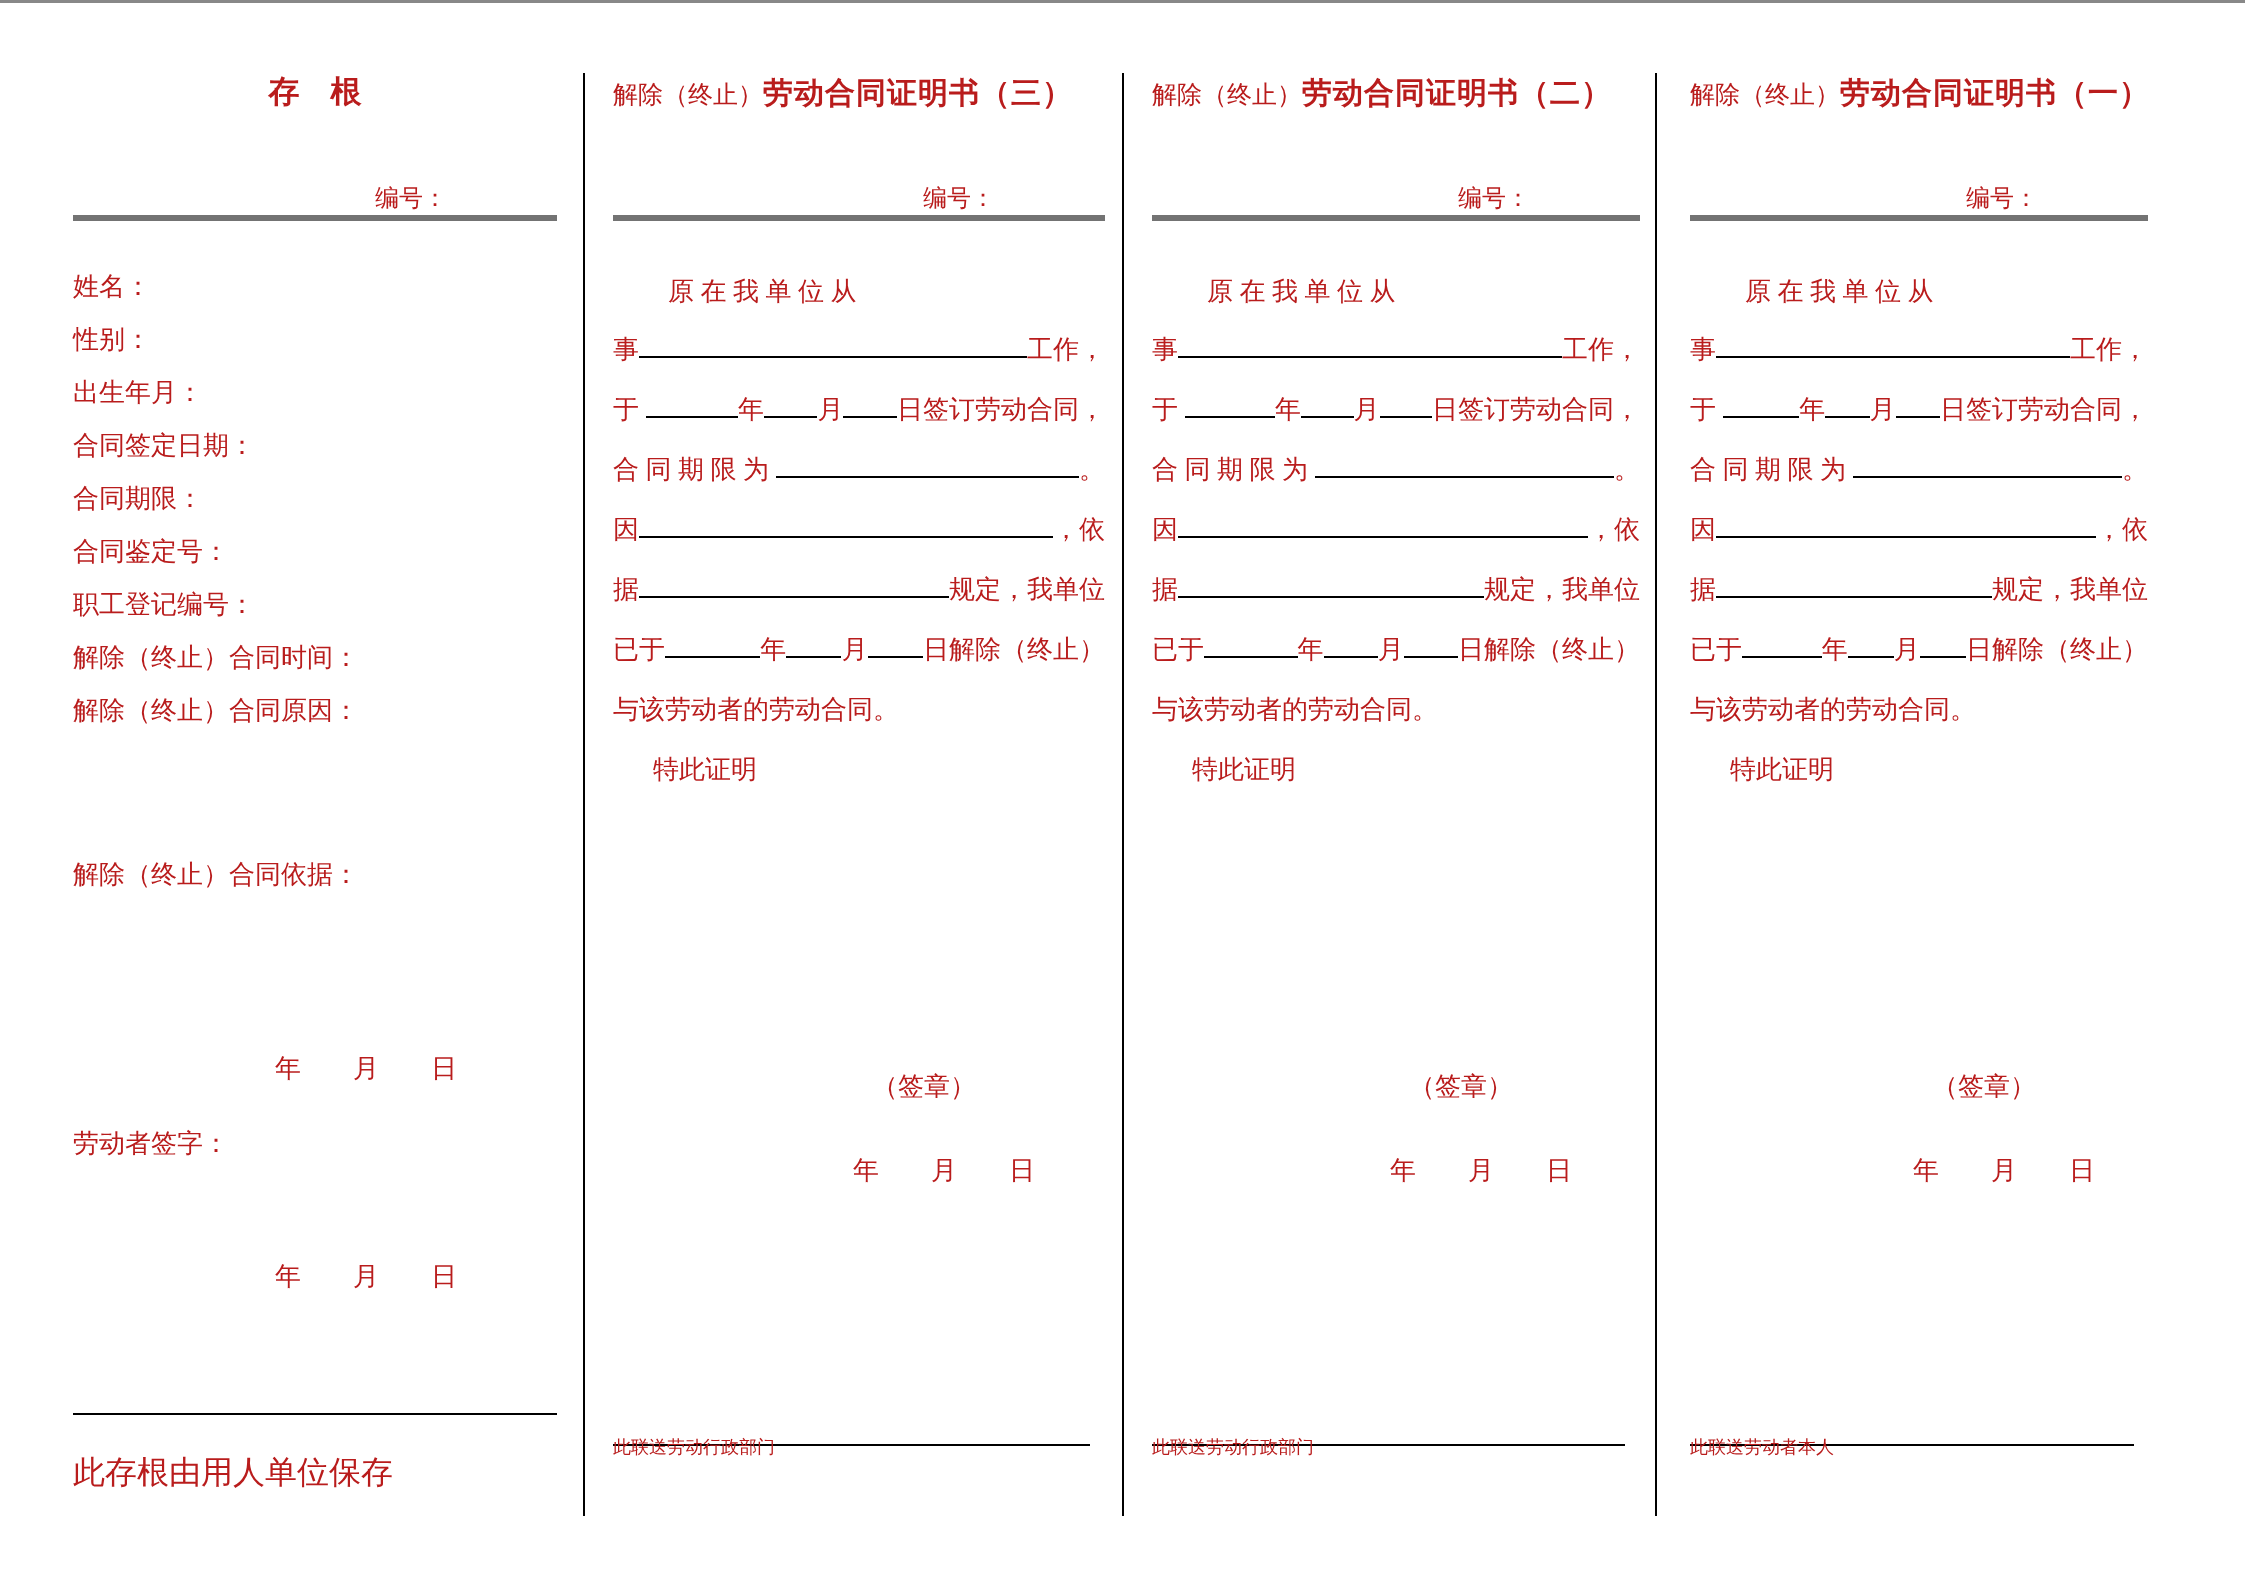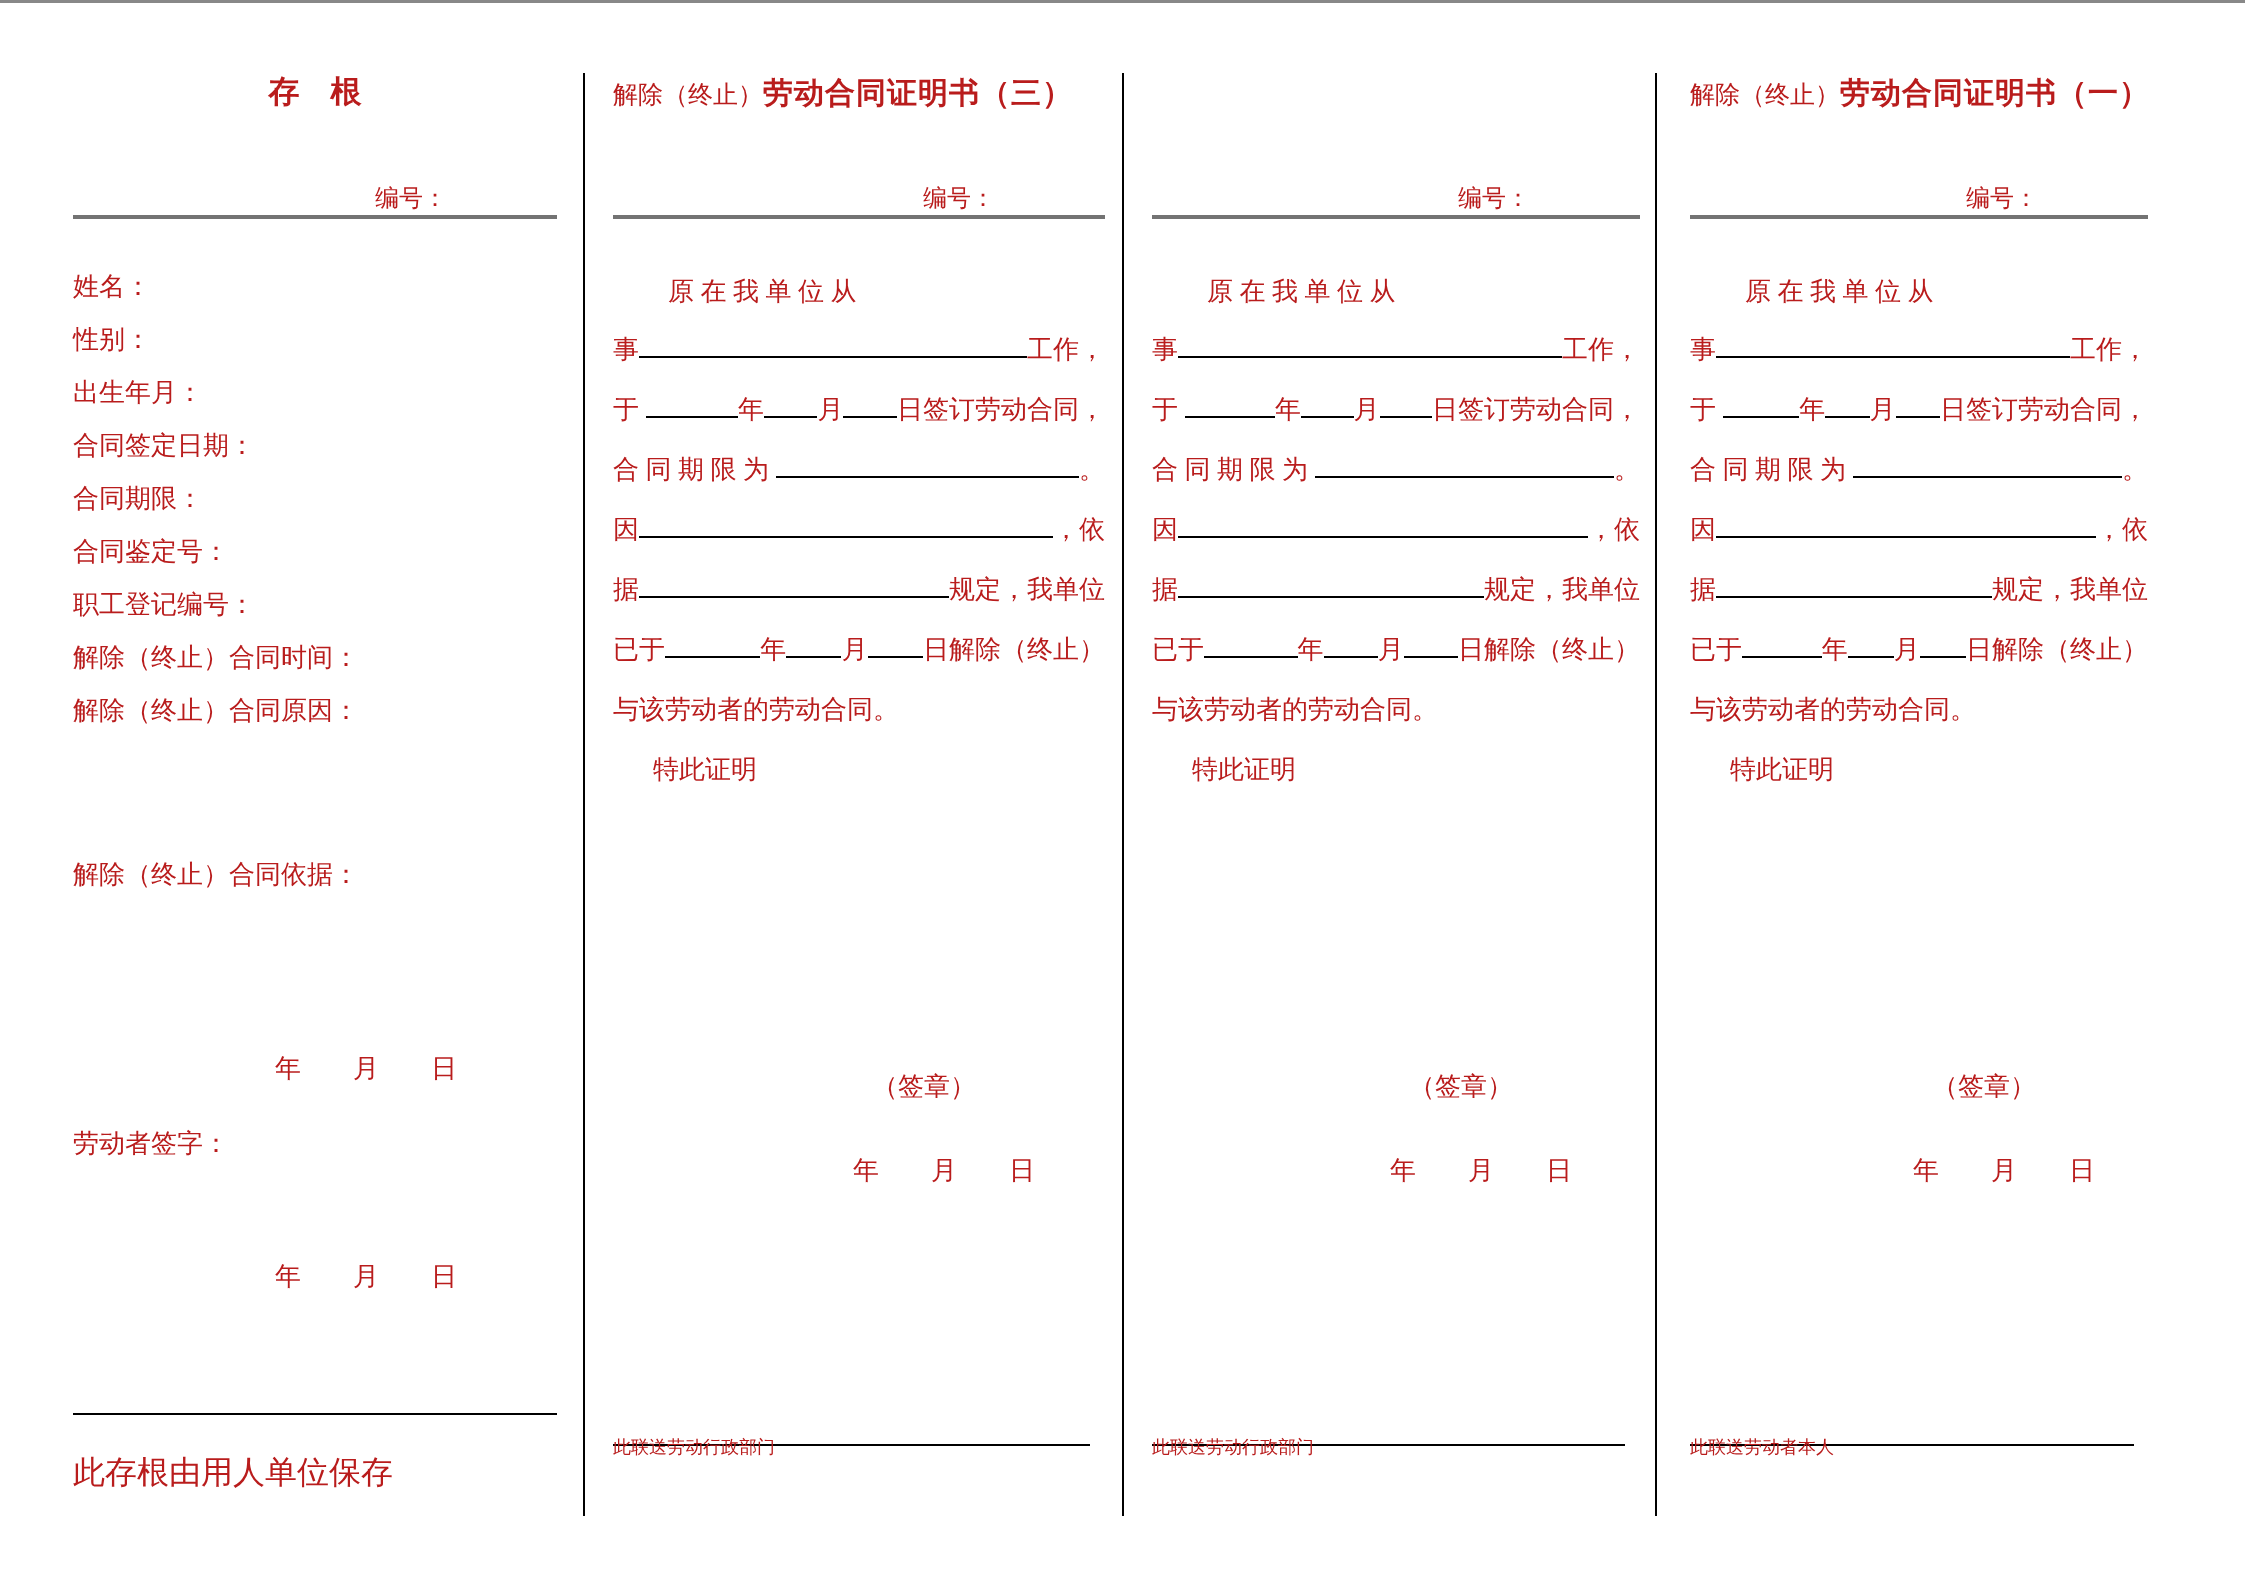--- a/index.html
+++ b/index.html
@@ -16,21 +16,21 @@
   .vdiv { position:absolute; top:70px; height:1443px; width:2px; background:#000; }
   .col  { position:absolute; top:0; height:100%; }
 
   
   .chead { position:absolute; top:70px; left:0; width:100%; white-space:nowrap; }
   .chead-pre  { font-size:25px; }
   .chead-main { font-size:30px; font-weight:bold; letter-spacing:1px; }
   .stitle { position:absolute; top:68px; left:0; width:100%; text-align:center;
             font-size:31px; font-weight:bold; }
   .numrow { position:absolute; top:178px; left:0; right:0; height:34px; line-height:34px;
-            border-bottom:4px solid #737373; text-align:right; padding-right:110px;
+            border-bottom:6px solid #737373; text-align:right; padding-right:110px;
             font-size:24px; }
 
   
   .cbody { position:absolute; top:257px; left:0; right:0; }
   .bline { display:flex; align-items:baseline; height:60px; font-size:26px; }
   .bline span { white-space:pre; line-height:60px; }
   .bline .u { border-bottom:2px solid #000; height:0; align-self:auto; }
   .u.grow { flex:1 1 auto; }
   .u.w95 { width:95px; } .u.w55 { width:55px; }
   .bline.just { justify-content:space-between; }
@@ -141,20 +141,23 @@
           <span>特此证明</span>
         </div>
     </div>
     <div class="seal">（签章）</div>
     <div class="cdate">年　　月　　日</div>
     <div class="fline"></div>
     <div class="cfoot">此联送劳动行政部门</div>
   </div>
 
   <div class="col" style="left:1152px;width:488px">
+    <div class="chead">
+      <span class="chead-pre">解除（终止）</span><span class="chead-main">劳动合同证明书（二）</span>
+    </div>
     <div class="numrow">
       <span>编号：</span>
     </div>
     <div class="cbody">
       <div class="bline l1">
           <span class="u grow"></span>
           <span>原 在 我 单 位 从</span>
         </div>
       <div class="bline">
           <span>事</span>

